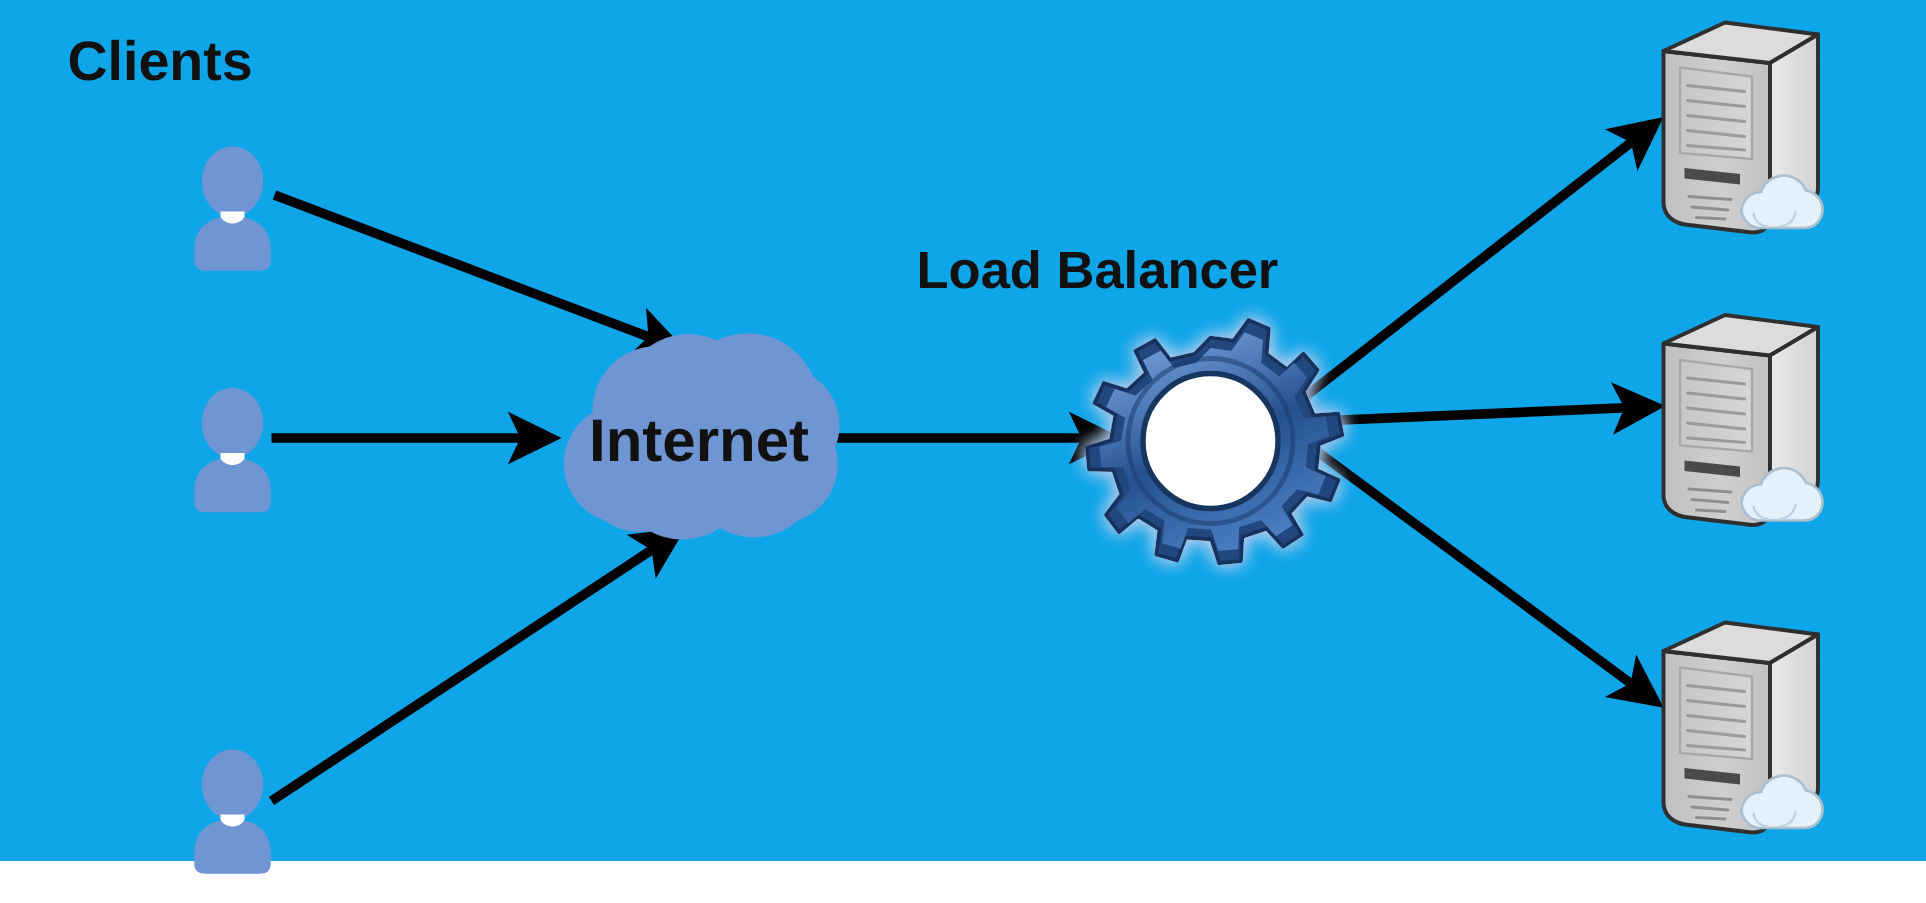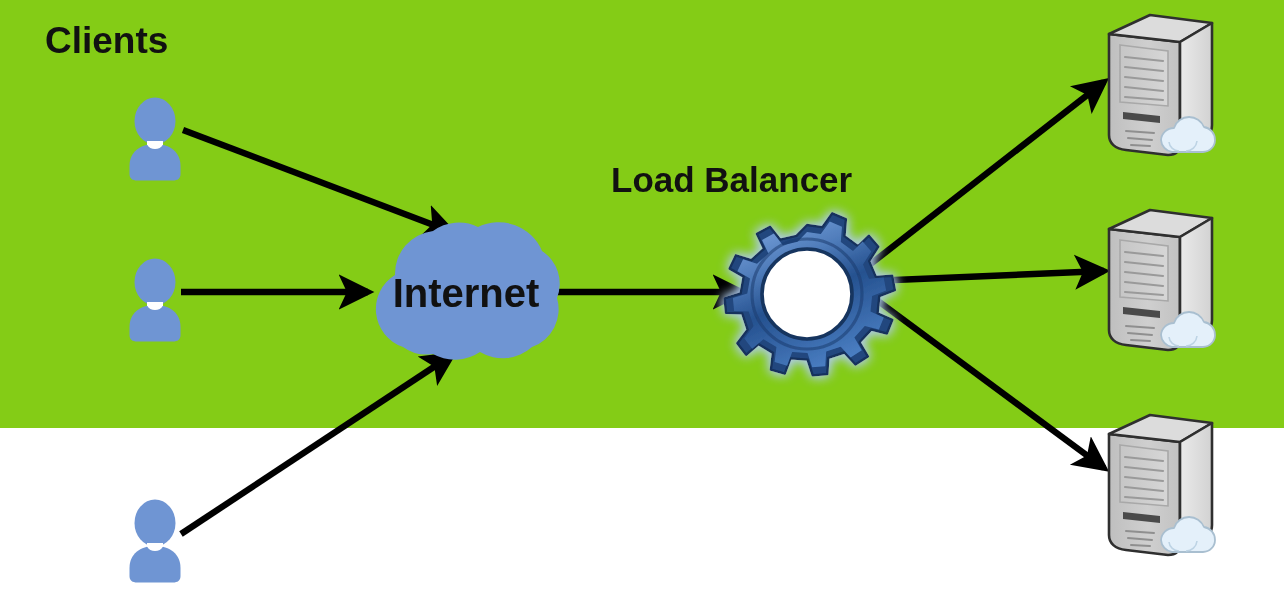--- a/index.html
+++ b/index.html
@@ -9,22 +9,22 @@
   }
   body {
     width: 1284px;
     height: 602px;
     overflow: hidden;
     font-family: "Liberation Sans", sans-serif;
   }
   #diagram-root {
     position: relative;
     width: 1284px;
-    height: 428px;
-    background: #84cc16;
+    height: 574px;
+    background: #0ea5e9;
   }
   #diagram-svg {
     position: absolute;
     left: 0;
     top: 0;
     width: 1284px;
     height: 602px;
     display: block;
   }
   .diagram-label {

